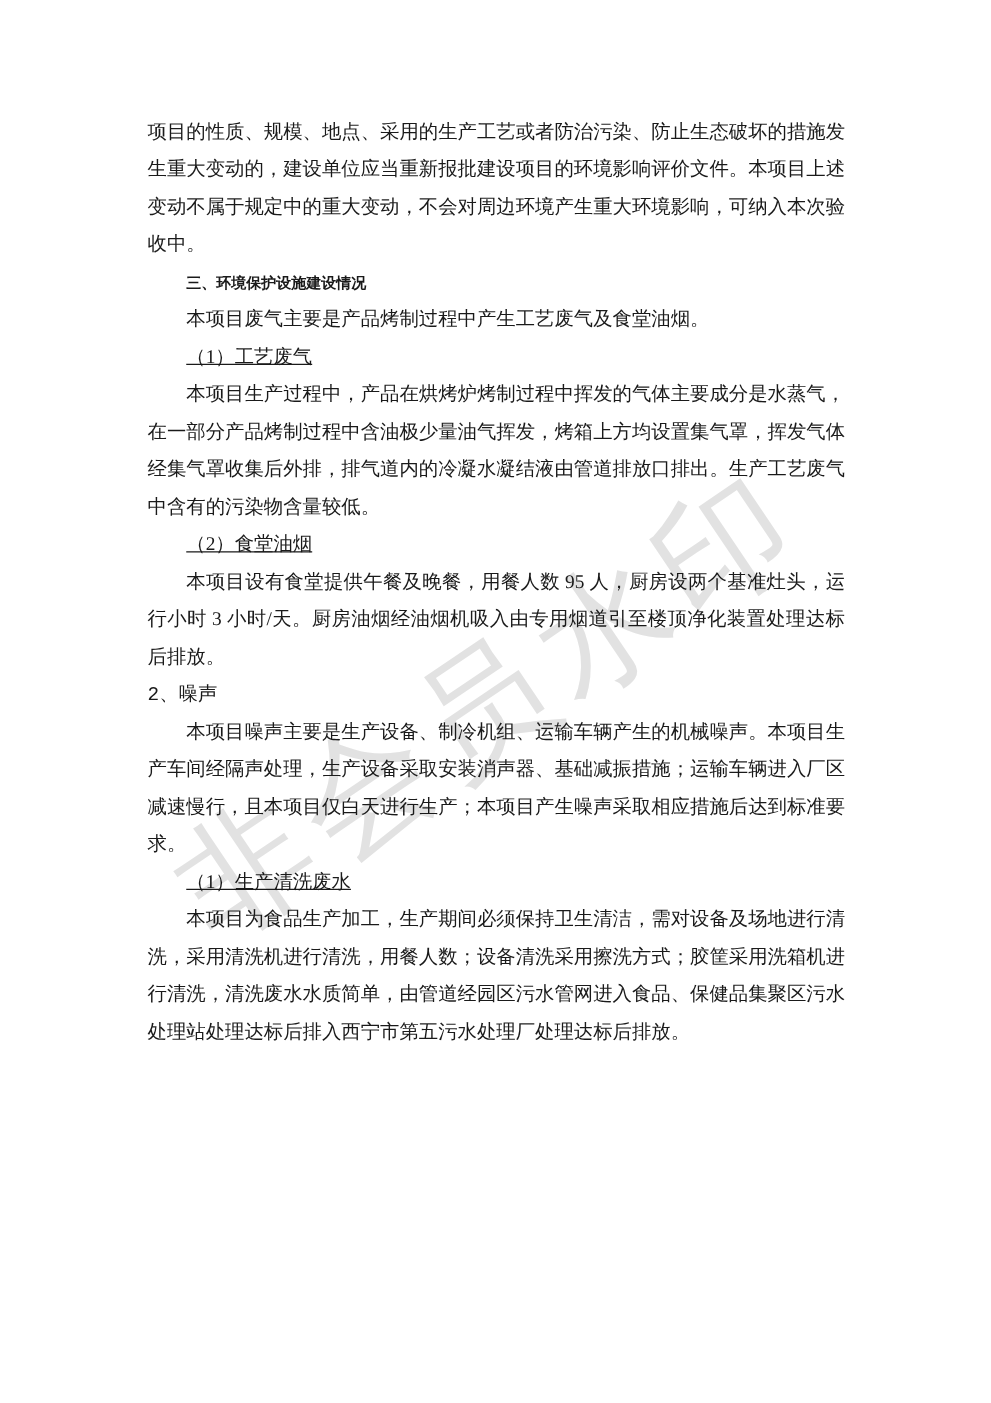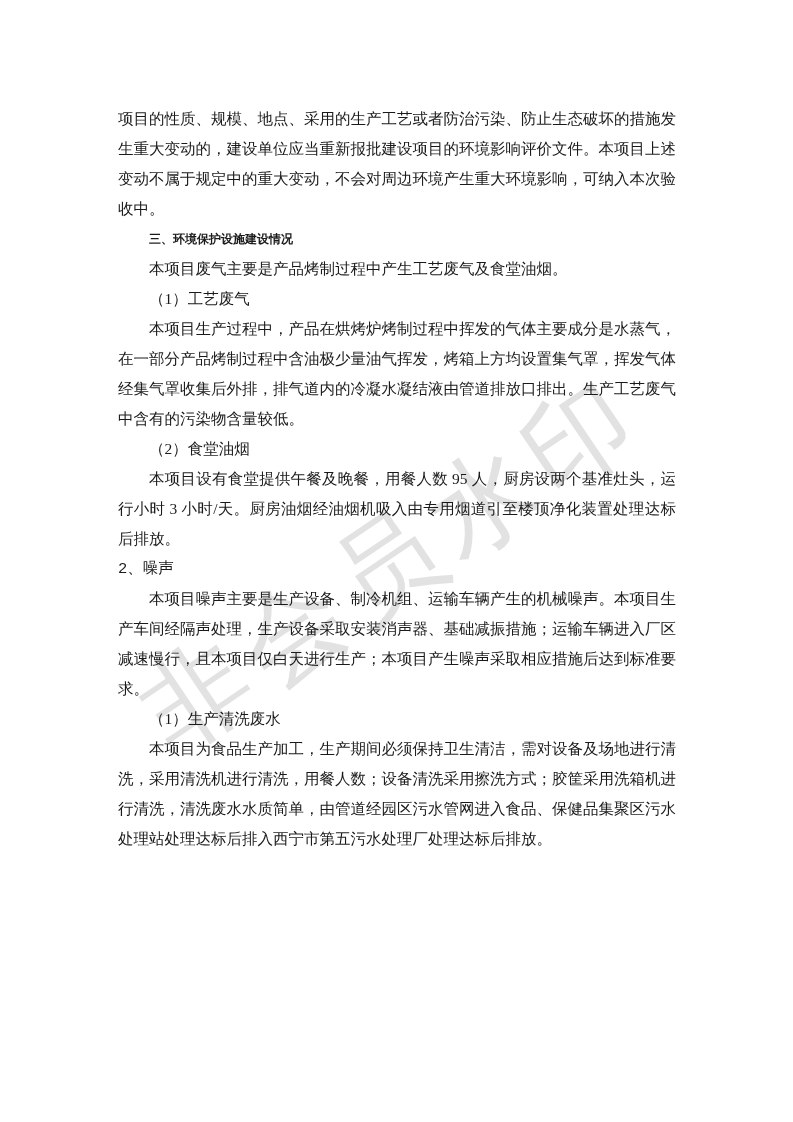--- a/index.html
+++ b/index.html
@@ -24,21 +24,21 @@
     letter-spacing: 10px;
     color: #e2e2e2;
     white-space: nowrap;
     z-index: 0;
     font-family: "Liberation Sans", "DejaVu Sans", sans-serif;
     user-select: none;
   }
   .content {
     position: absolute;
     left: 118px;
-    top: 104px;
+    top: 91px;
     width: 558px;
     z-index: 1;
     color: #1a1a1a;
     font-size: 15.5px;
     line-height: 30px;
     text-align: justify;
   }
   .content p {
     margin: 0;
     padding: 0;
@@ -57,20 +57,21 @@
   }
   .sec-title {
     text-indent: 0;
   }
   .sec-1 { margin-top: 9px; }
   .sec-2 { margin-top: 4px; font-family: Liberation Mono, monospace; }
   .sec-3 { margin-top: 11px; }
   .sub-title {
     text-indent: 31px;
     margin-top: 3px;
+    text-decoration: underline;
   }
 </style>
 </head>
 <body>
 
 <div class="page">
 
   <div class="watermark">非会员水印</div>
 
   <div class="content">

